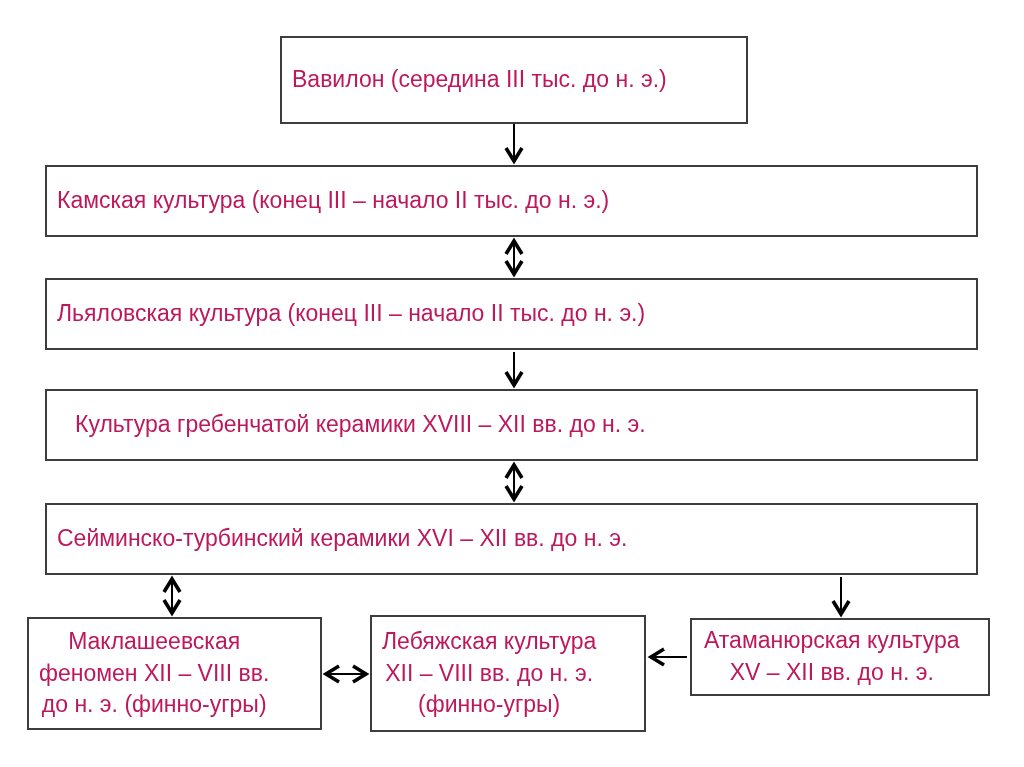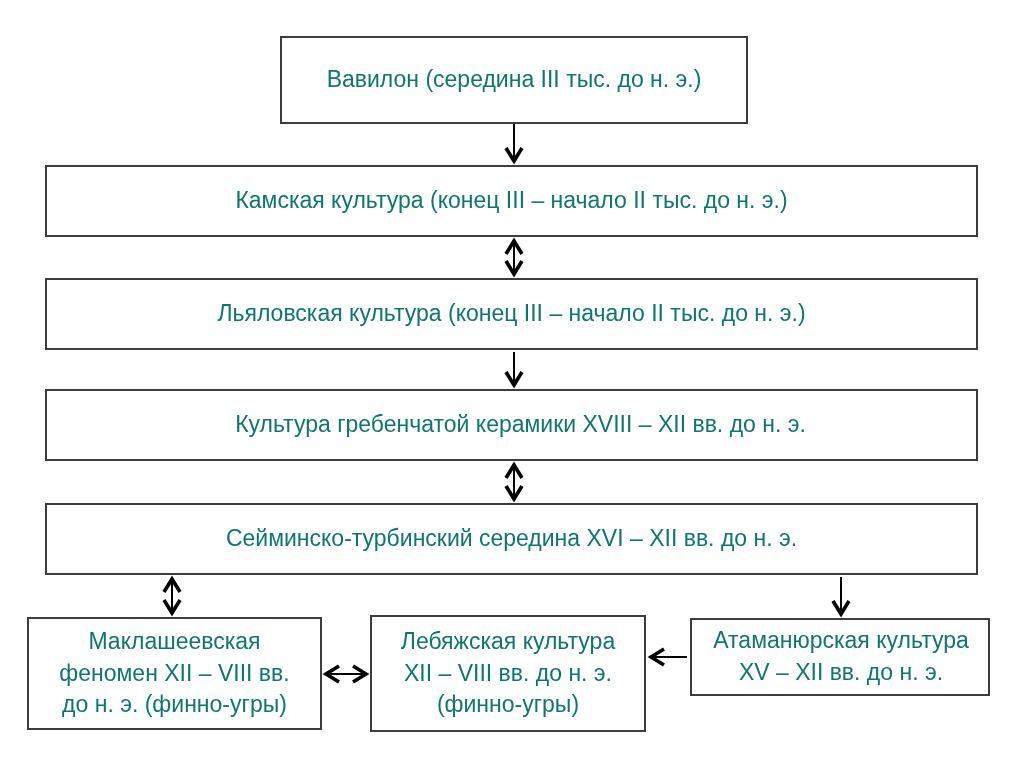--- a/index.html
+++ b/index.html
@@ -15,23 +15,23 @@
     background: #ffffff;
     overflow: hidden;
   }
   .node {
     position: absolute;
     box-sizing: border-box;
     border: 2px solid #3d3d3d;
     background: #ffffff;
     display: flex;
     align-items: center;
-    justify-content: center;
+    justify-content: flex-start;
     text-align: center;
-    color: #0f766e;
+    color: #be185d;
     font-size: 23px;
     line-height: 1.38;
     padding: 4px 10px;
   }
   .node-label {
     white-space: pre-line;
   }
   
   #n-babylon        { left: 280px; top: 36px;  width: 468px; height: 88px; }
   #n-kamskaya       { left: 45px;  top: 165px; width: 933px; height: 72px; }
@@ -84,21 +84,21 @@
 
   <div class="node" id="n-kamskaya">
     <span class="node-label">Камская культура (конец III – начало II тыс. до н. э.)</span>
   </div>
 
   <div class="node" id="n-grebenchataya">
     <span class="node-label">Культура гребенчатой керамики XVIII – XII вв. до н. э.</span>
   </div>
 
   <div class="node" id="n-seyminsko">
-    <span class="node-label">Сейминско-турбинский середина XVI – XII вв. до н. э.</span>
+    <span class="node-label">Сейминско-турбинский керамики XVI – XII вв. до н. э.</span>
   </div>
 
   <div class="node" id="n-maklasheevskaya">
     <span class="node-label">Маклашеевская
 феномен XII – VIII вв.
 до н. э. (финно-угры)</span>
   </div>
 
   <div class="node" id="n-lebyazhskaya">
     <span class="node-label">Лебяжская культура

